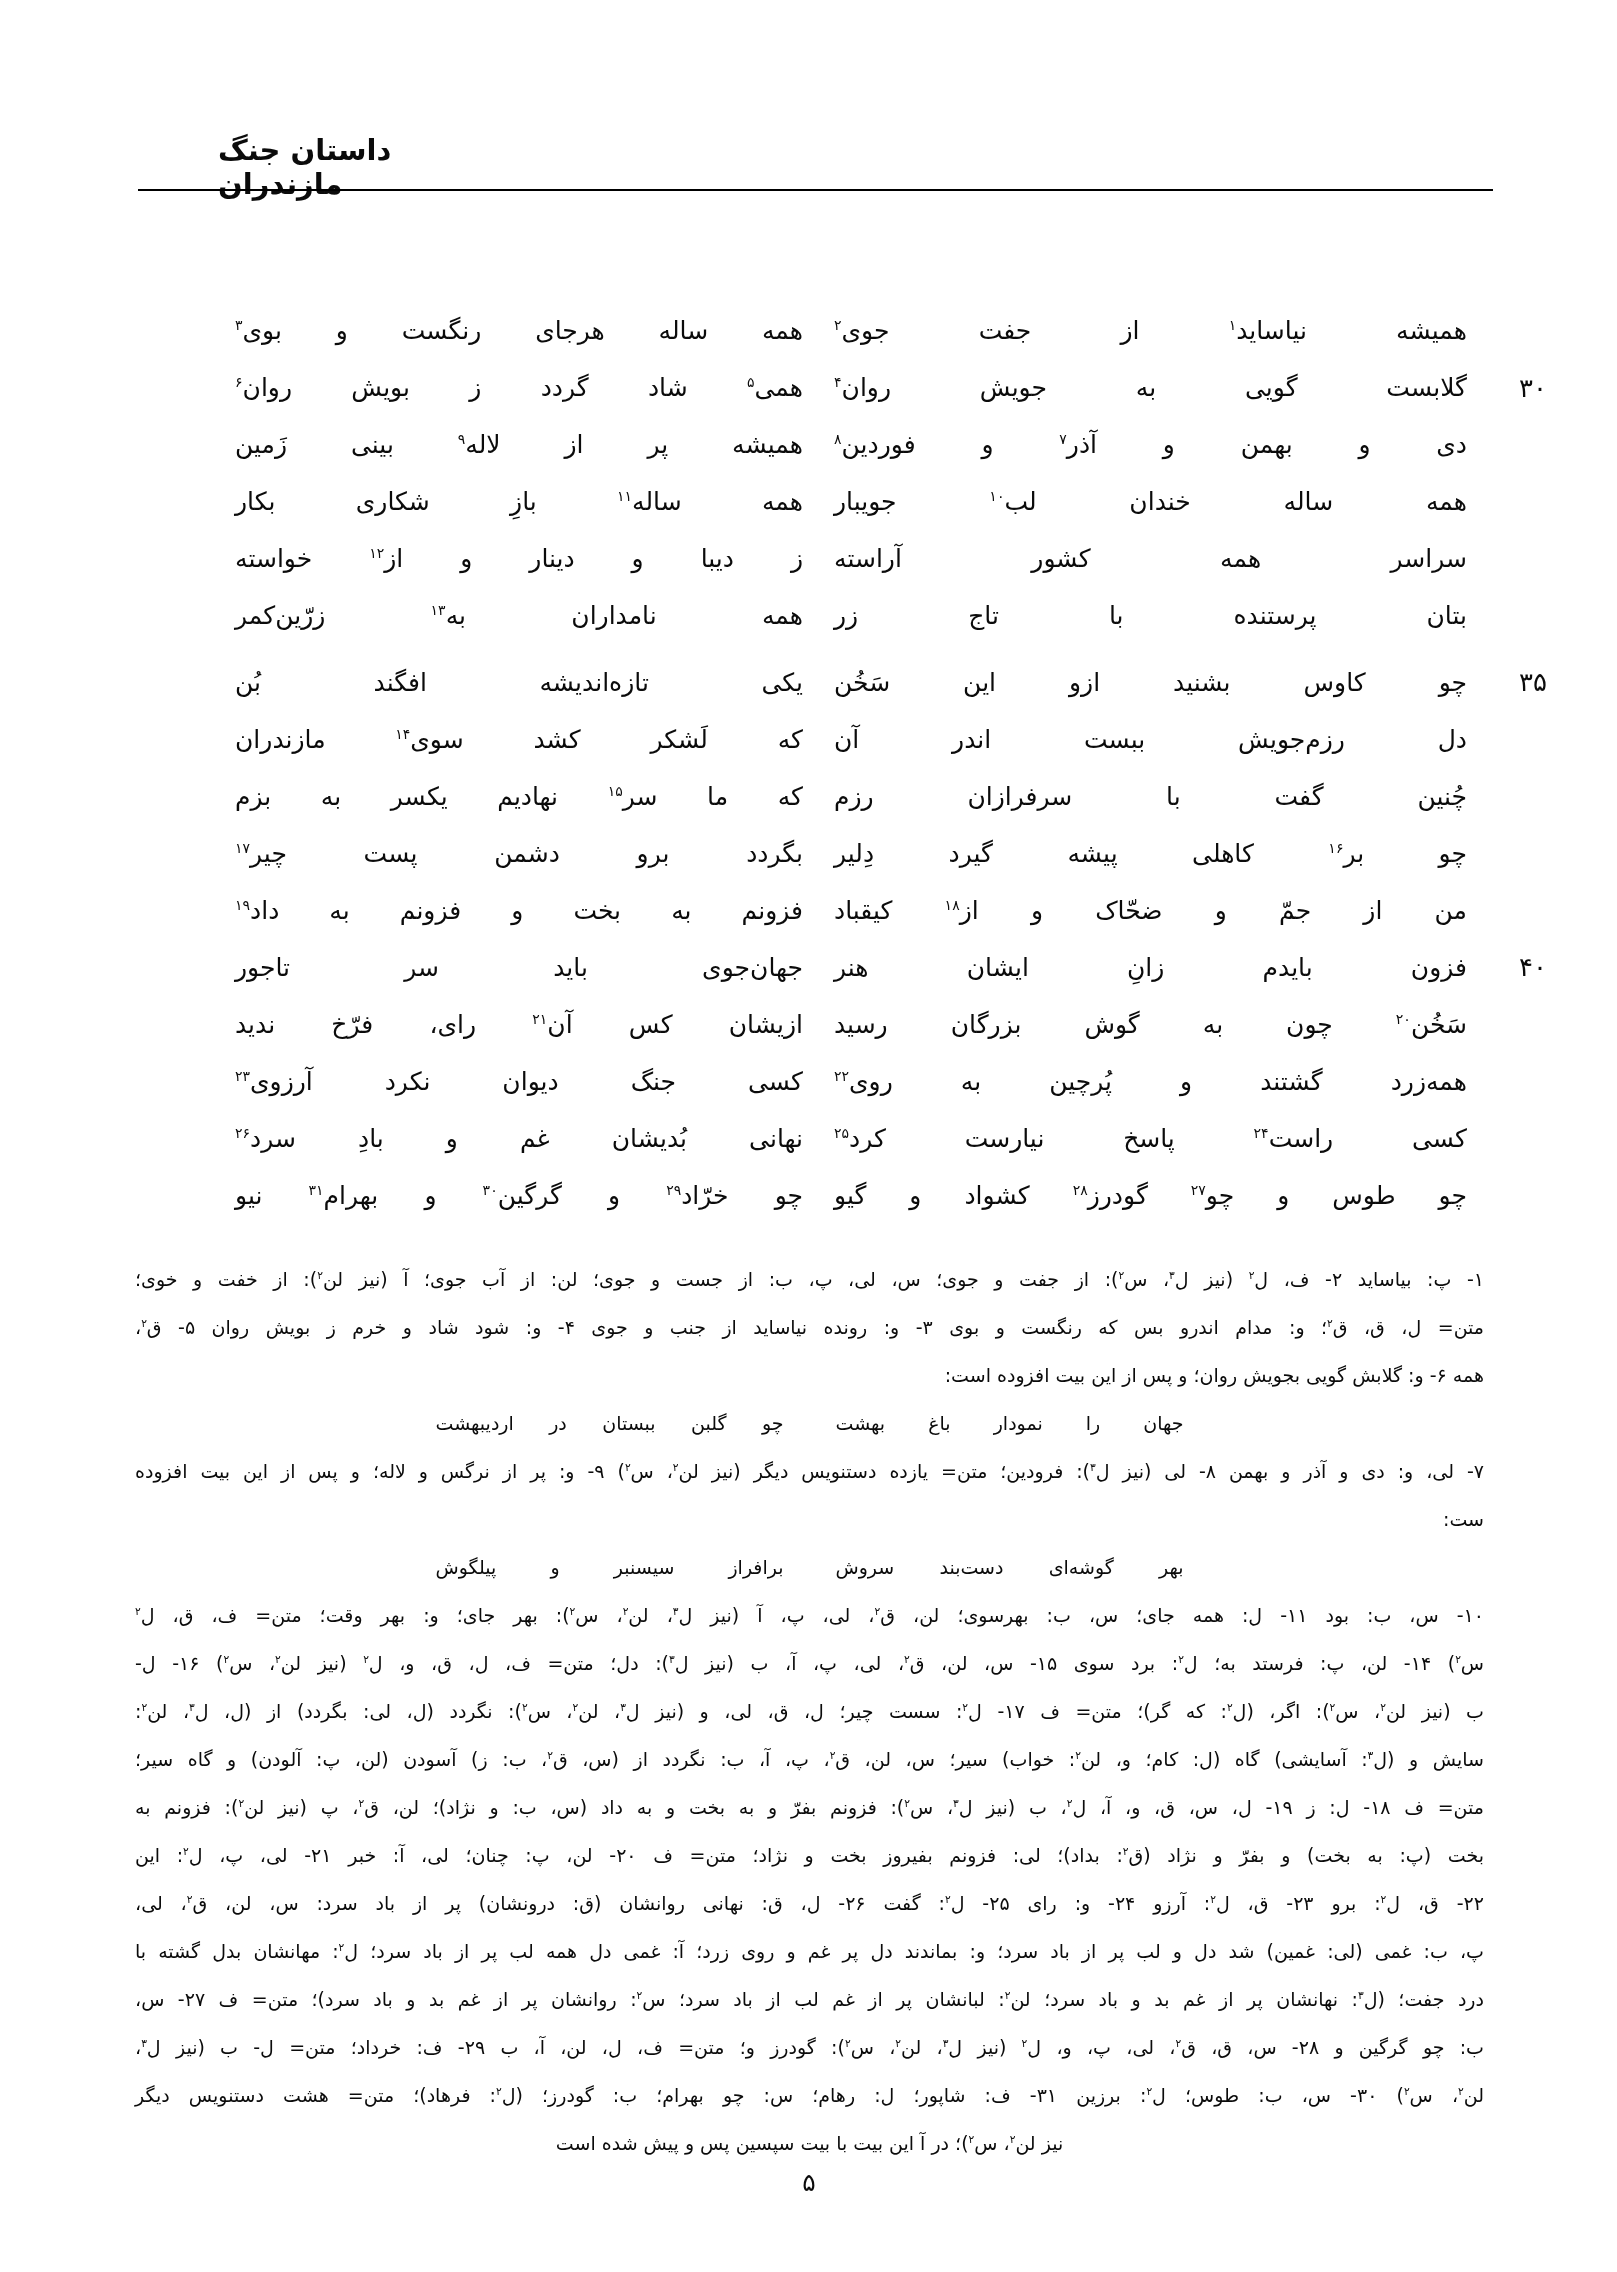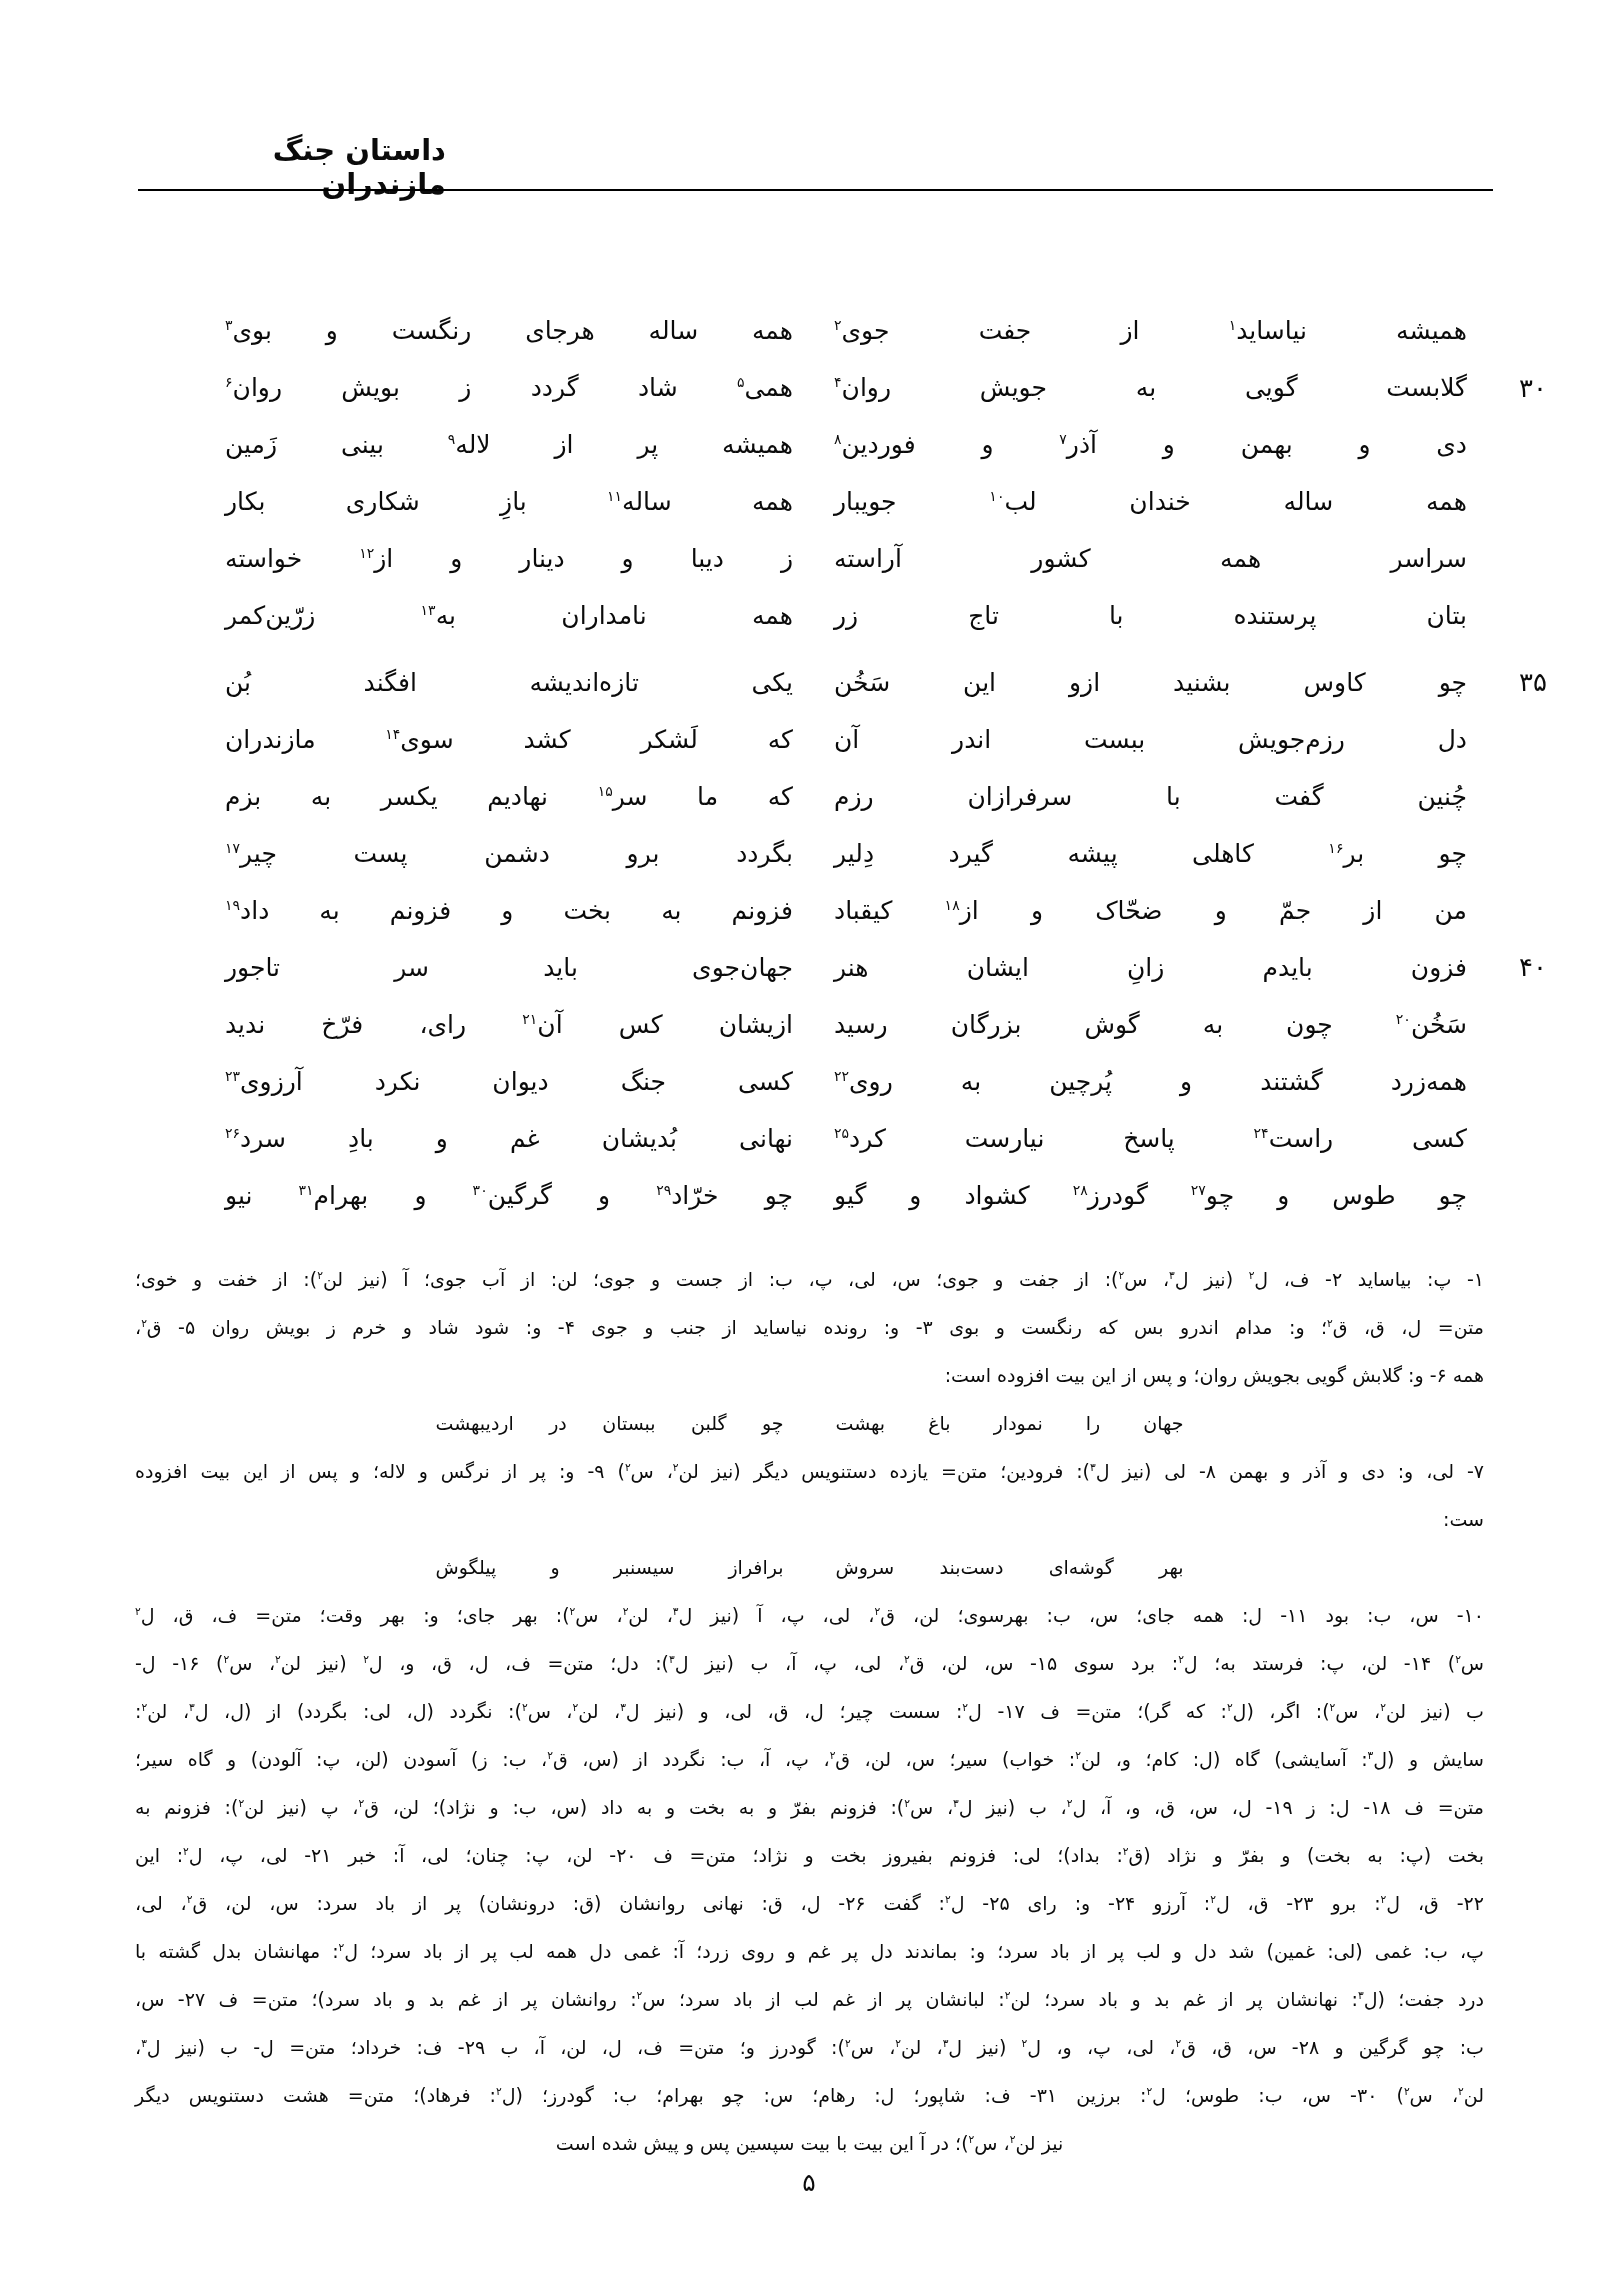--- a/index.html
+++ b/index.html
@@ -5,43 +5,43 @@
   html,body{margin:0;padding:0;}
   body{
     width:1618px;height:2273px;position:relative;overflow:hidden;
     background:#ffffff;color:#0b0b0b;
     font-family:"DejaVu Sans",sans-serif;
   }
   .page{position:absolute;inset:0;}
 
   
   .running-title{
-    position:absolute;top:133px;left:208px;width:238px;
-    font-size:29px;font-weight:700;direction:rtl;text-align:right;
+    position:absolute;top:133px;left:218px;width:238px;
+    font-size:29px;font-weight:700;direction:rtl;text-align:left;
     letter-spacing:0;
   }
   .header-rule{
     position:absolute;top:189px;left:138px;width:1355px;height:2.1px;
     background:#000;border:none;margin:0;
   }
 
   
   .poem{
     position:absolute;top:302px;right:71px;width:1324px;
     direction:rtl;
   }
   .vrow{display:flex;height:57px;align-items:center;}
   .vrow.stanza-start{margin-top:9.8px;}
   .vnum{
     width:80px;flex:0 0 80px;font-size:26px;text-align:right;
     padding-left:24px;box-sizing:border-box;
   }
   .hemi{font-size:25px;text-align:justify;text-align-last:justify;}
   .hemi-r{width:633px;flex:0 0 633px;}
-  .hemi-l{width:568px;flex:0 0 568px;margin-right:41px;}
+  .hemi-l{width:568px;flex:0 0 568px;margin-right:31px;}
   .sup{font-size:0.56em;vertical-align:super;line-height:0;}
 
   
   .apparatus{
     position:absolute;top:1250px;left:125px;width:1369px;
     direction:rtl;font-size:19px;
   }
   .fline{
     margin:10px;height:38px;line-height:38px;
     text-align:justify;text-align-last:justify;

